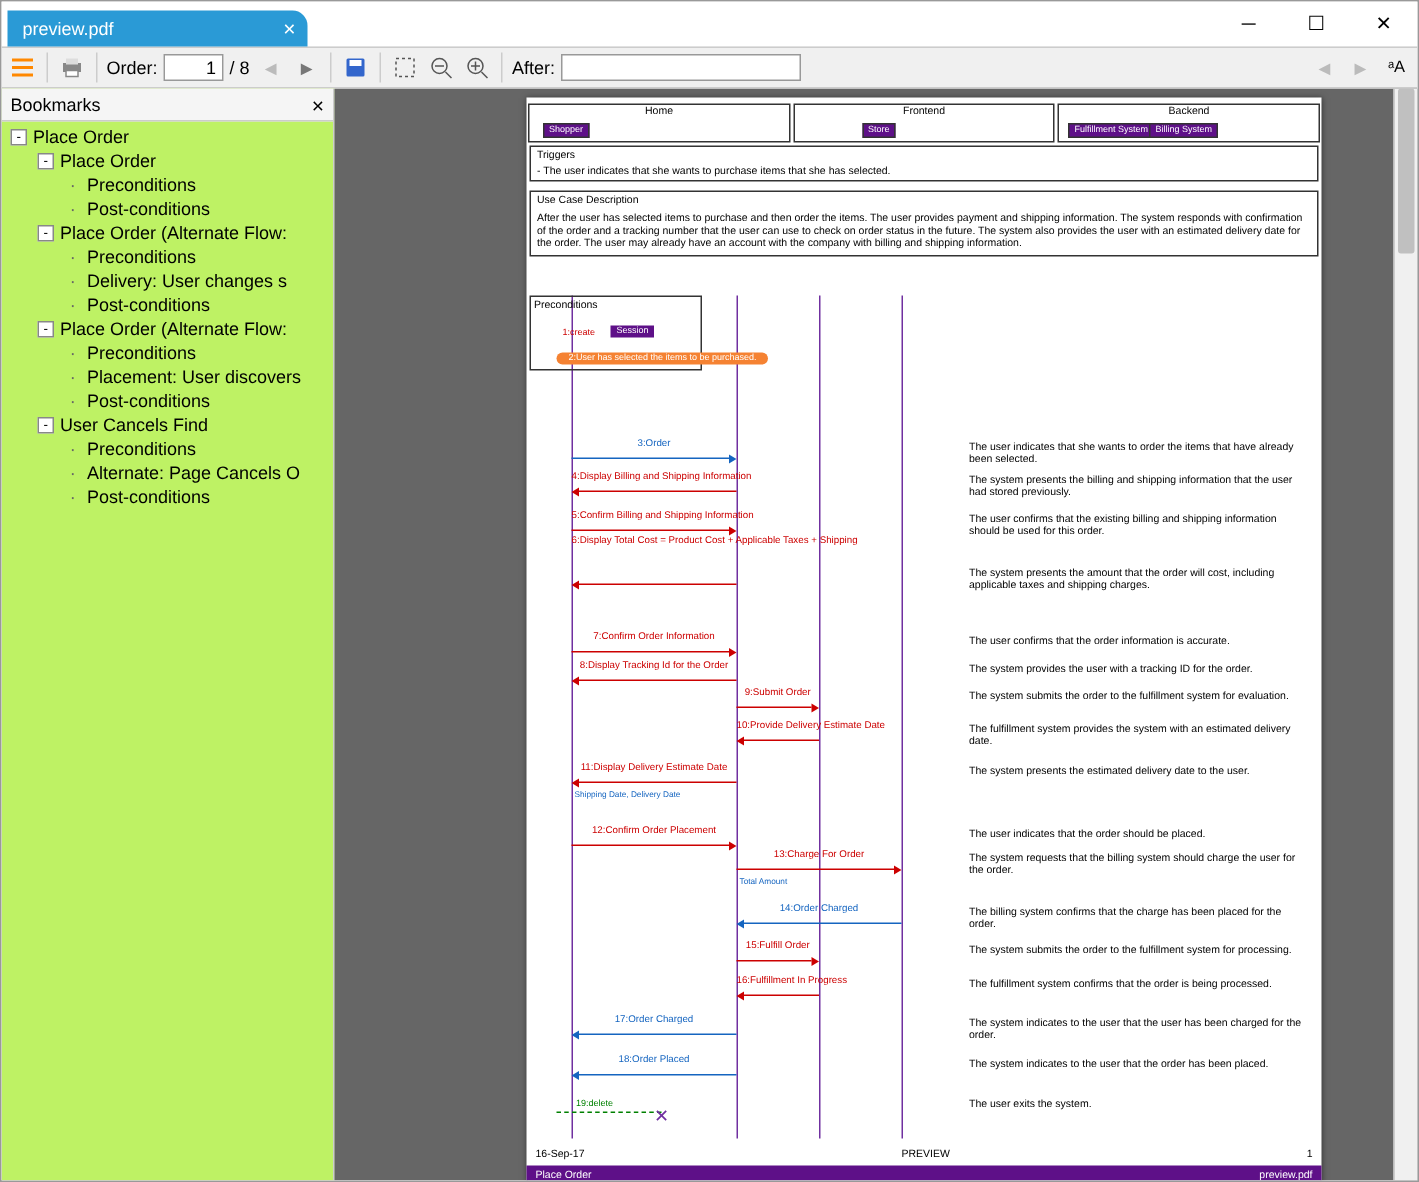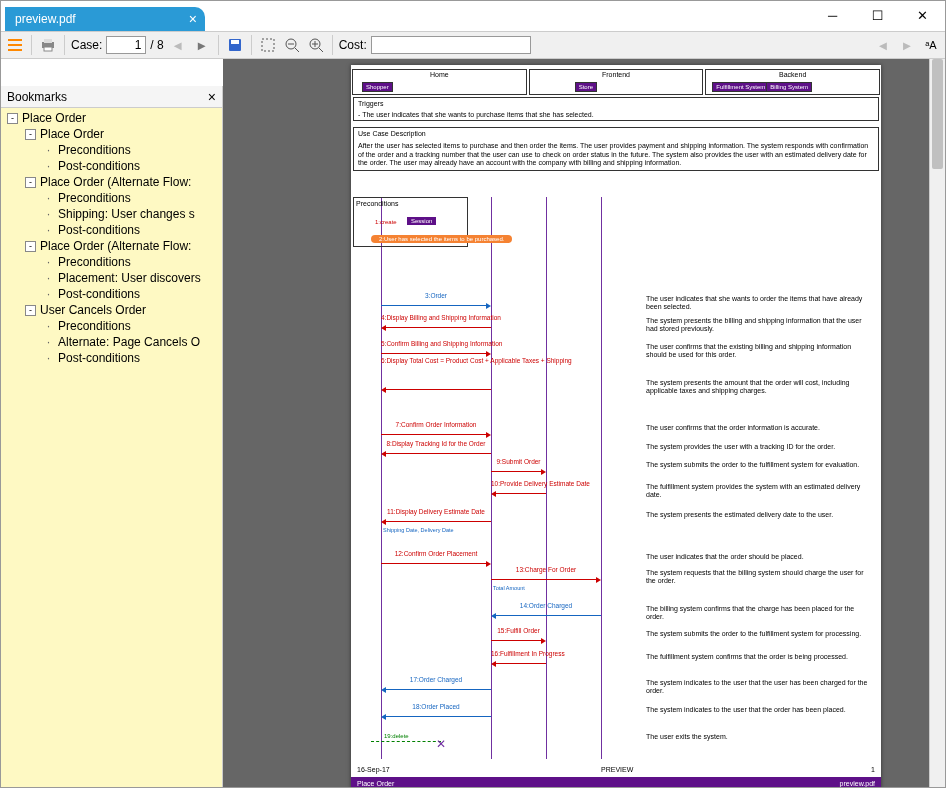--- a/index.html
+++ b/index.html
@@ -9,21 +9,21 @@
 .tab-close { position: absolute; right: 8px; top: 4px; font-size: 14px; cursor: pointer; }
 .win-controls { margin-left: auto; display: flex; }
 .win-btn { width: 45px; height: 30px; display: flex; align-items: center; justify-content: center; font-size: 13px; font-family: "Segoe UI Symbol"; }
 .toolbar { height: 28px; background: #f0f0f0; border-top: 1px solid #ccc; border-bottom: 1px solid #ccc; display: flex; align-items: center; padding: 0 4px; gap: 4px; }
 .tb-btn { width: 20px; height: 20px; display: flex; align-items: center; justify-content: center; font-size: 13px; }
 .tb-sep { width: 1px; height: 20px; background: #ccc; margin: 0 2px; }
 .tb-label { font-size: 12px; }
 .page-input { width: 40px; text-align: right; border: 1px solid #999; font-size: 12px; padding: 1px 4px; }
 .find-input { width: 160px; border: 1px solid #999; font-size: 12px; padding: 1px 4px; height: 18px; }
 .main { flex: 1; display: flex; overflow: hidden; }
-.sidebar { width: 222px; background: #fef9c3; border-right: 1px solid #ccc; display: flex; flex-direction: column; margin-top: 27px; }
+.sidebar { width: 222px; background: #bef264; border-right: 1px solid #ccc; display: flex; flex-direction: column; }
 .sb-header { height: 22px; background: #f5f5f5; border-bottom: 1px solid #ccc; display: flex; align-items: center; padding: 0 6px; font-size: 12px; position: relative; }
 .sb-close { position: absolute; right: 6px; font-size: 14px; }
 .tree { flex: 1; overflow-y: auto; font-size: 12px; padding: 2px 0; }
 .tree-item { display: flex; align-items: center; padding: 1px 0 1px 6px; cursor: pointer; white-space: nowrap; overflow: hidden; }
 .tree-toggle { width: 11px; height: 11px; border: 1px solid #888; display: flex; align-items: center; justify-content: center; font-size: 9px; line-height: 1; margin-right: 4px; background: #fff; }
 .tree-dot { width: 11px; display: inline-block; text-align: center; margin-right: 4px; color: #666; }
 .tree-label { }
 .viewer { flex: 1; background: #666; display: flex; overflow: hidden; position: relative; }
 .scrollbar-v { width: 16px; background: #f0f0f0; border-left: 1px solid #ccc; position: absolute; right: 0; top: 0; bottom: 0; }
 .sb-thumb { position: absolute; left: 2px; right: 2px; top: 0; height: 110px; background: #c0c0c0; border-radius: 2px; }
@@ -84,21 +84,21 @@
   </div>
   <div class="tb-sep"></div>
   <div class="tb-btn">
     <svg class="icon" viewBox="0 0 16 16">
         <rect x="2" y="5" width="12" height="6" fill="#888"></rect>
         <rect x="4" y="2" width="8" height="4" fill="#ddd"></rect>
         <rect x="4" y="10" width="8" height="4" fill="#fff" stroke="#888"></rect>
       </svg>
   </div>
   <div class="tb-sep"></div>
-  <span class="tb-label">Case:</span>
+  <span class="tb-label">Order:</span>
   <input class="page-input" value="1" style="">
   <span class="tb-label">/ 8</span>
   <div class="tb-btn" style="color:#bbb">◄</div>
   <div class="tb-btn" style="color:#777">►</div>
   <div class="tb-sep"></div>
   <div class="tb-btn">
     <svg class="icon" viewBox="0 0 16 16">
         <rect x="2" y="2" width="12" height="12" fill="#36c" rx="1"></rect>
         <rect x="4" y="3" width="8" height="4" fill="#fff"></rect>
       </svg>
@@ -118,21 +118,21 @@
   </div>
   <div class="tb-btn">
     <svg class="icon" viewBox="0 0 16 16">
         <circle cx="7" cy="7" r="5" fill="none" stroke="#555"></circle>
         <line x1="11" y1="11" x2="15" y2="15" stroke="#555"></line>
         <line x1="4" y1="7" x2="10" y2="7" stroke="#555"></line>
         <line x1="7" y1="4" x2="7" y2="10" stroke="#555"></line>
       </svg>
   </div>
   <div class="tb-sep"></div>
-  <span class="tb-label">Cost:</span>
+  <span class="tb-label">After:</span>
   <input class="find-input" style="">
   <div style="flex:1"></div>
   <div class="tb-btn" style="color:#bbb">◄</div>
   <div class="tb-btn" style="color:#bbb">►</div>
   <div class="tb-btn" style="font-size:11px">ᵃA</div>
 </div>
 
 <div class="main">
   <div class="sidebar">
     <div class="sb-header">
@@ -159,21 +159,21 @@
         <div class="tree-item" style="padding-left: 24px;">
           <span class="tree-toggle">-</span>
           <span class="tree-label">Place Order (Alternate Flow:</span>
         </div>
         <div class="tree-item" style="padding-left: 42px;">
           <span class="tree-dot">·</span>
           <span class="tree-label">Preconditions</span>
         </div>
         <div class="tree-item" style="padding-left: 42px;">
           <span class="tree-dot">·</span>
-          <span class="tree-label">Shipping: User changes s</span>
+          <span class="tree-label">Delivery: User changes s</span>
         </div>
         <div class="tree-item" style="padding-left: 42px;">
           <span class="tree-dot">·</span>
           <span class="tree-label">Post-conditions</span>
         </div>
         <div class="tree-item" style="padding-left: 24px;">
           <span class="tree-toggle">-</span>
           <span class="tree-label">Place Order (Alternate Flow:</span>
         </div>
         <div class="tree-item" style="padding-left: 42px;">
@@ -183,21 +183,21 @@
         <div class="tree-item" style="padding-left: 42px;">
           <span class="tree-dot">·</span>
           <span class="tree-label">Placement: User discovers</span>
         </div>
         <div class="tree-item" style="padding-left: 42px;">
           <span class="tree-dot">·</span>
           <span class="tree-label">Post-conditions</span>
         </div>
         <div class="tree-item" style="padding-left: 24px;">
           <span class="tree-toggle">-</span>
-          <span class="tree-label">User Cancels Order</span>
+          <span class="tree-label">User Cancels Find</span>
         </div>
         <div class="tree-item" style="padding-left: 42px;">
           <span class="tree-dot">·</span>
           <span class="tree-label">Preconditions</span>
         </div>
         <div class="tree-item" style="padding-left: 42px;">
           <span class="tree-dot">·</span>
           <span class="tree-label">Alternate: Page Cancels O</span>
         </div>
         <div class="tree-item" style="padding-left: 42px;">

